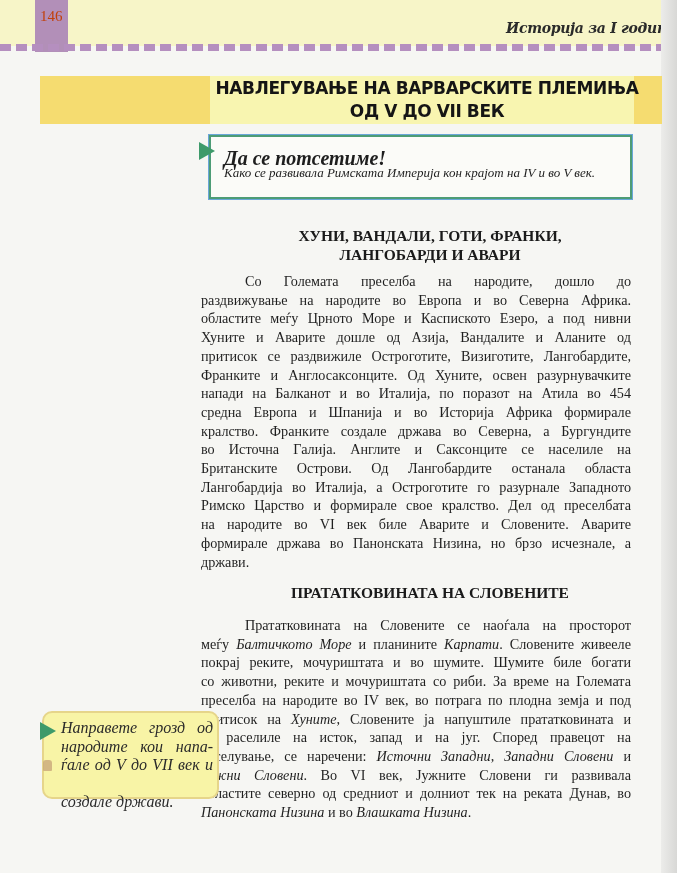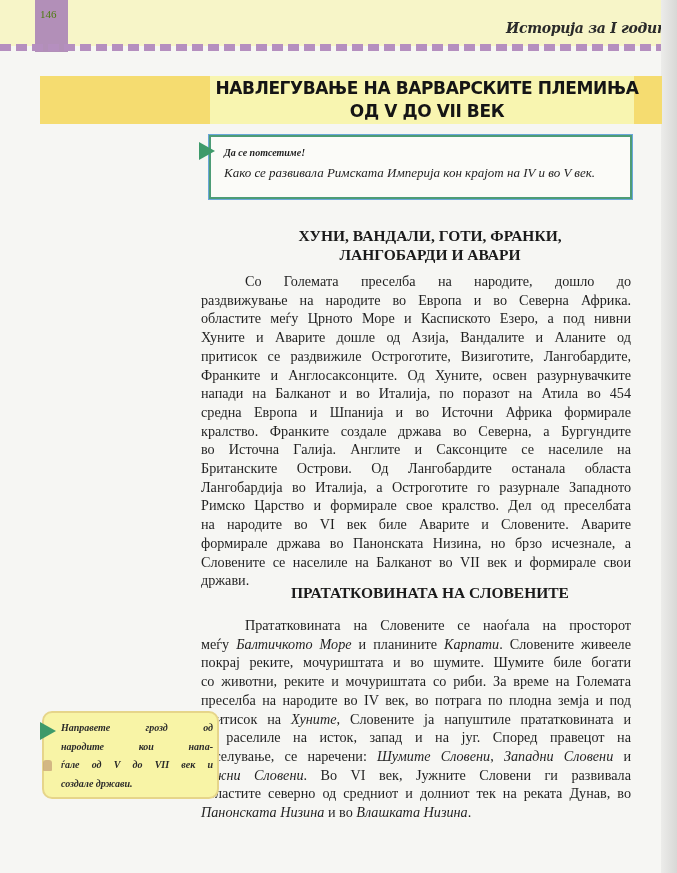--- a/index.html
+++ b/index.html
@@ -11,21 +11,21 @@
   }
   .top-band {
     position: absolute; left: 0; top: 0; width: 677px; height: 46px;
     background: #f7f5c8;
   }
   .page-tab {
     position: absolute; left: 35px; top: 0; width: 33px; height: 52px;
     background: #b28fb8;
   }
   .page-number {
-    position: absolute; left: 40px; top: 8px; font-size: 11px; color: #4d7c0f;
+    position: absolute; left: 40px; top: 8px; font-size: 15px; color: #c2410c;
   }
   .running-head {
     position: absolute; left: 506px; top: 20px; font-size: 14px;
     font-style: italic; font-weight: bold; color: #2a2a2a;
     font-family: "DejaVu Serif", serif; letter-spacing: -0.3px;
   }
   .dash-rule {
     position: absolute; left: 0; top: 44px; width: 670px; height: 7px;
     background: repeating-linear-gradient(90deg, #b58fbf 0 11px, transparent 11px 16px);
   }
@@ -56,21 +56,21 @@
     border: 3px solid #4d9c76; outline: 1px solid #6aa6d8; outline-offset: -1px;
     background: #fbfbf8; box-sizing: border-box;
   }
   .pointer {
     position: absolute; width: 0; height: 0;
     border-top: 9px solid transparent; border-bottom: 9px solid transparent;
     border-left: 16px solid #3e9a6a;
   }
   .remind-pointer { left: 199px; top: 142px; }
   .remind-heading {
-    position: absolute; left: 224px; top: 147px; font-size: 10px;
+    position: absolute; left: 224px; top: 147px; font-size: 20px;
     font-weight: bold; font-style: italic;
   }
   .remind-text {
     position: absolute; left: 224px; top: 164px; width: 404px; font-size: 13px;
     font-style: italic; line-height: 18px;
   }
   .section-heading {
     position: absolute; text-align: center; font-weight: bold;
     font-size: 15.5px; line-height: 19px; color: #1a1a1a;
   }
@@ -86,26 +86,25 @@
   .p2 { top: 616px; }
   .indent { padding-left: 44px; }
   .task-box {
     position: absolute; left: 42px; top: 711px; width: 177px; height: 88px;
     background: #f8f4a6; border: 2px solid #e6d58a; border-radius: 10px;
     box-sizing: border-box;
   }
   .task-pointer { left: 40px; top: 722px; }
   .task-text {
     position: absolute; left: 61px; top: 719px; width: 152px;
-    font-size: 10px; line-height: 18.5px; font-style: italic; color: #2a2a2a;
+    font-size: 16px; line-height: 18.5px; font-style: italic; color: #2a2a2a;
     text-align: justify;
-    font-weight: bold;
   }
   .task-text .line { display: block; text-align-last: justify; white-space: nowrap; }
-  .task-text .line.last { text-align-last: left; }
+  .task-text .line.last { text-align-last: left; margin-top: 18px; }
   .pin-icon {
     position: absolute; left: 43px; top: 760px; width: 9px; height: 11px;
     background: #c9a87a; border-radius: 3px 3px 1px 1px; opacity: 0.8;
   }
   i { font-style: italic; }
 </style>
 </head>
 <body>
 
 <div class="top-band"></div>
@@ -134,43 +133,42 @@
 </div>
 
 <div class="para p1">
   <span class="line indent">Со Големата преселба на народите, дошло до</span>
   <span class="line">раздвижување на народите во Европа и во Северна Африка.</span>
   <span class="line">областите меѓу Црното Море и Каспиското Езеро, а под нивни</span>
   <span class="line">Хуните и Аварите дошле од Азија, Вандалите и Аланите од</span>
   <span class="line">притисок се раздвижиле Остроготите, Визиготите, Лангобардите,</span>
   <span class="line">Франките и Англосаксонците. Од Хуните, освен разурнувачките</span>
   <span class="line">напади на Балканот и во Италија, по поразот на Атила во 454</span>
-  <span class="line">средна Европа и Шпанија и во Источни Африка формирале</span>
+  <span class="line">средна Европа и Шпанија и во Историја Африка формирале</span>
   <span class="line">кралство. Франките создале држава во Северна, а Бургундите</span>
   <span class="line">во Источна Галија. Англите и Саксонците се населиле на</span>
   <span class="line">Британските Острови. Од Лангобардите останала областа</span>
   <span class="line">Лангобардија во Италија, а Остроготите го разурнале Западното</span>
   <span class="line">Римско Царство и формирале свое кралство. Дел од преселбата</span>
   <span class="line">на народите во VI век биле Аварите и Словените. Аварите</span>
   <span class="line">формирале држава во Панонската Низина, но брзо исчезнале, а</span>
-  <span class="line">Словените се населиле на Балканот во VII век и формирале свои</span>
   <span class="line last">држави.</span>
 </div>
 
 <div class="section-heading h2">ПРАТАТКОВИНАТА НА СЛОВЕНИТЕ</div>
 
 <div class="para p2">
   <span class="line indent">Прататковината на Словените се наоѓала на просторот</span>
   <span class="line"><span>меѓу </span><i>Балтичкото Море</i><span> и планините </span><i>Карпати</i><span>. Словените живееле</span></span>
   <span class="line">покрај реките, мочуриштата и во шумите. Шумите биле богати</span>
   <span class="line">со животни, реките и мочуриштата со риби. За време на Големата</span>
   <span class="line">преселба на народите во IV век, во потрага по плодна земја и под</span>
   <span class="line"><span>притисок на </span><i>Хуните</i><span>, Словените ја напуштиле прататковината и</span></span>
   <span class="line">се раселиле на исток, запад и на југ. Според правецот на</span>
-  <span class="line"><span>раселување, се наречени: </span><i>Шумите Словени</i><span>, </span><i>Западни Словени</i><span> и</span></span>
+  <span class="line"><span>раселување, се наречени: </span><i>Источни Западни</i><span>, </span><i>Западни Словени</i><span> и</span></span>
   <span class="line"><i>Јужни Словени</i><span>. Во VI век, Јужните Словени ги развивала</span></span>
   <span class="line">областите северно од средниот и долниот тек на реката Дунав, во</span>
   <span class="line last"><i>Панонската Низина</i><span> и во </span><i>Влашката Низина</i><span>.</span></span>
 </div>
 
 <div class="task-box"></div>
 <div class="pointer task-pointer"></div>
 <div class="pin-icon"></div>
 <div class="task-text">
   <span class="line">Направете грозд од</span>

